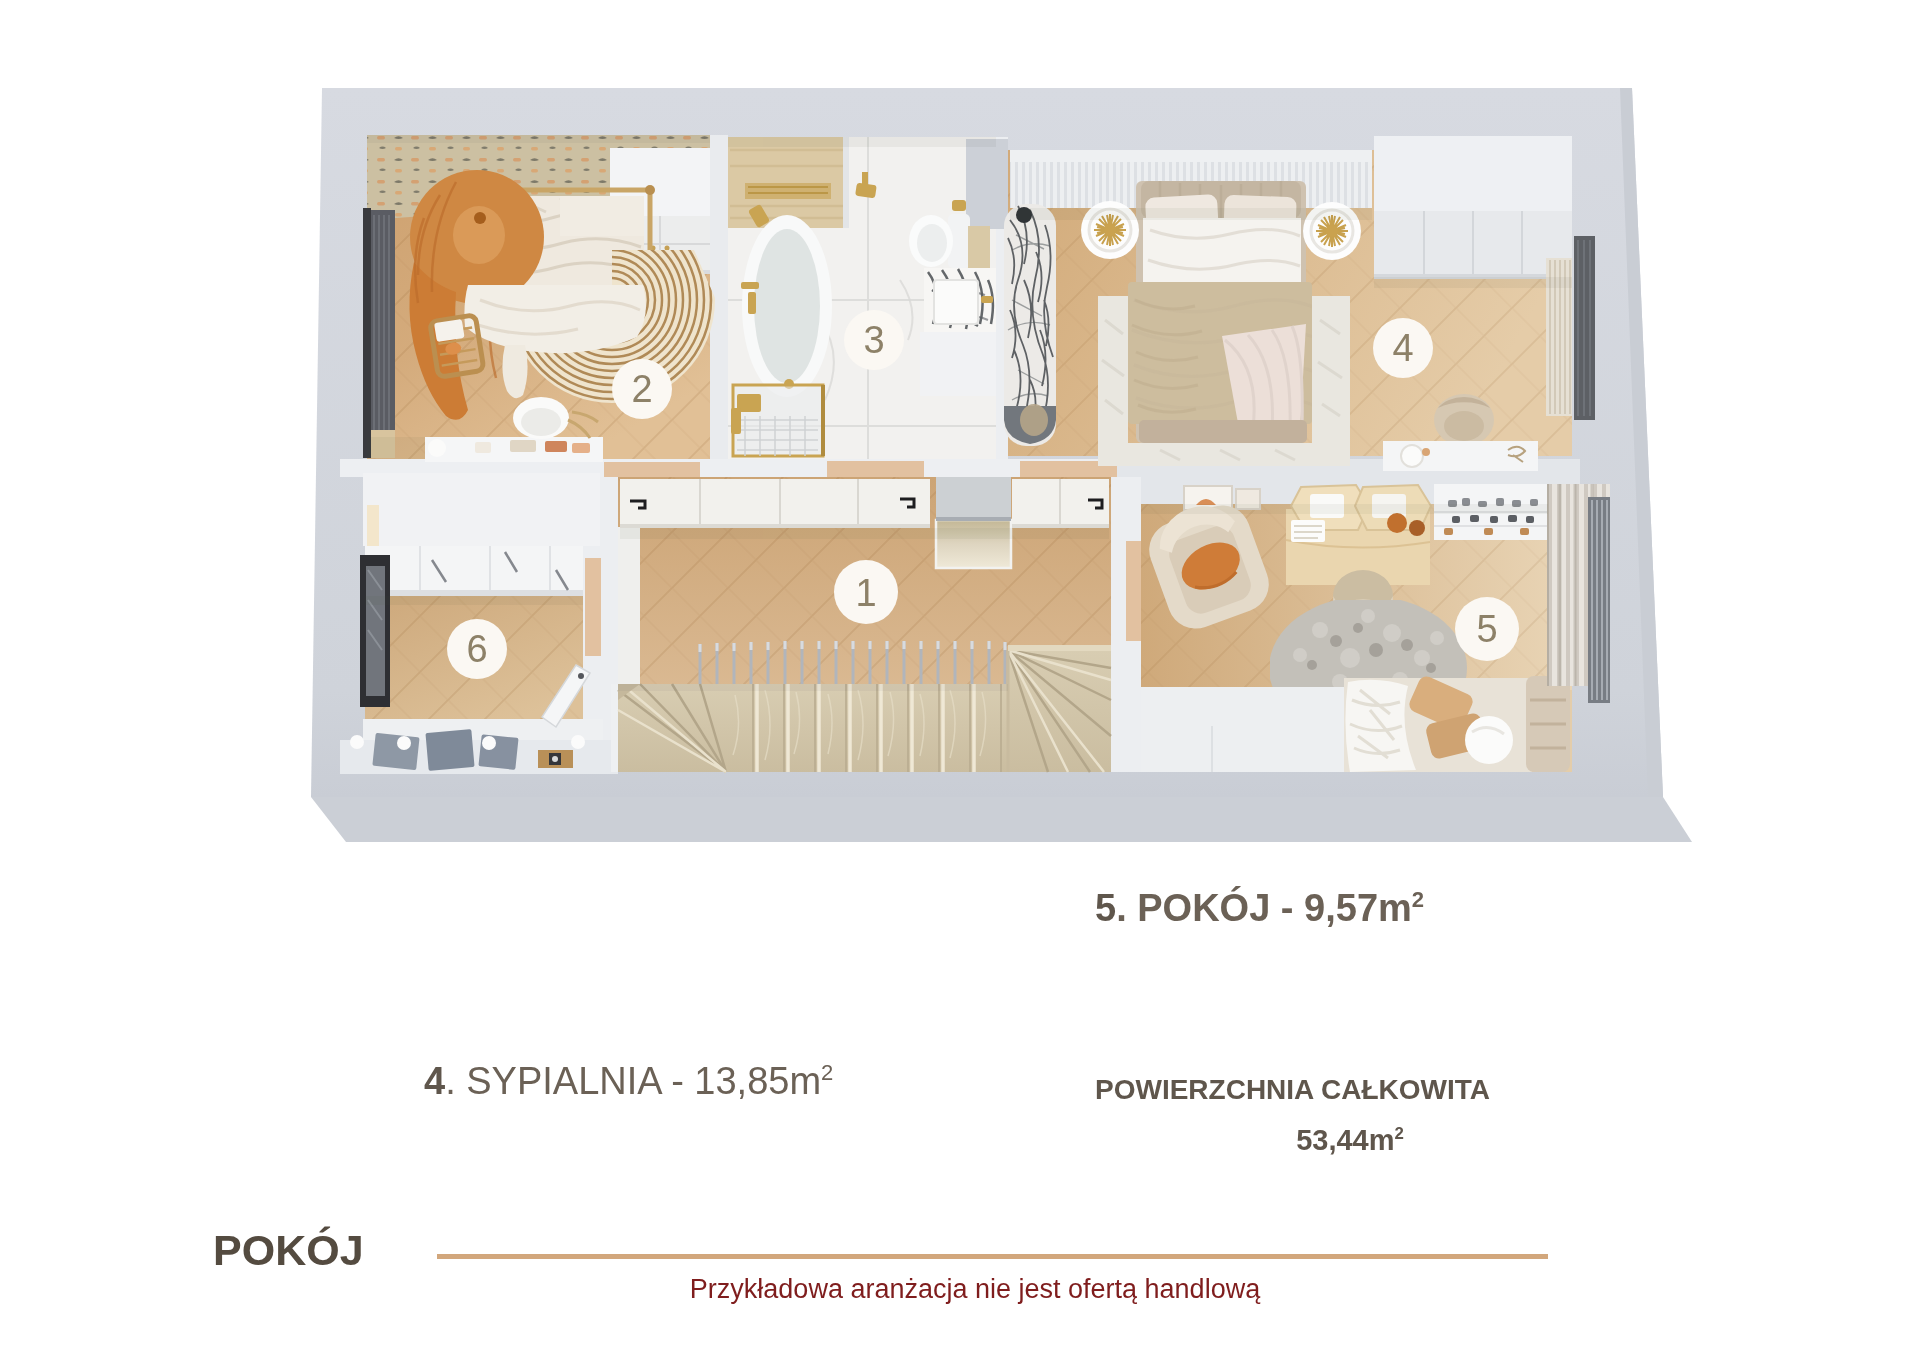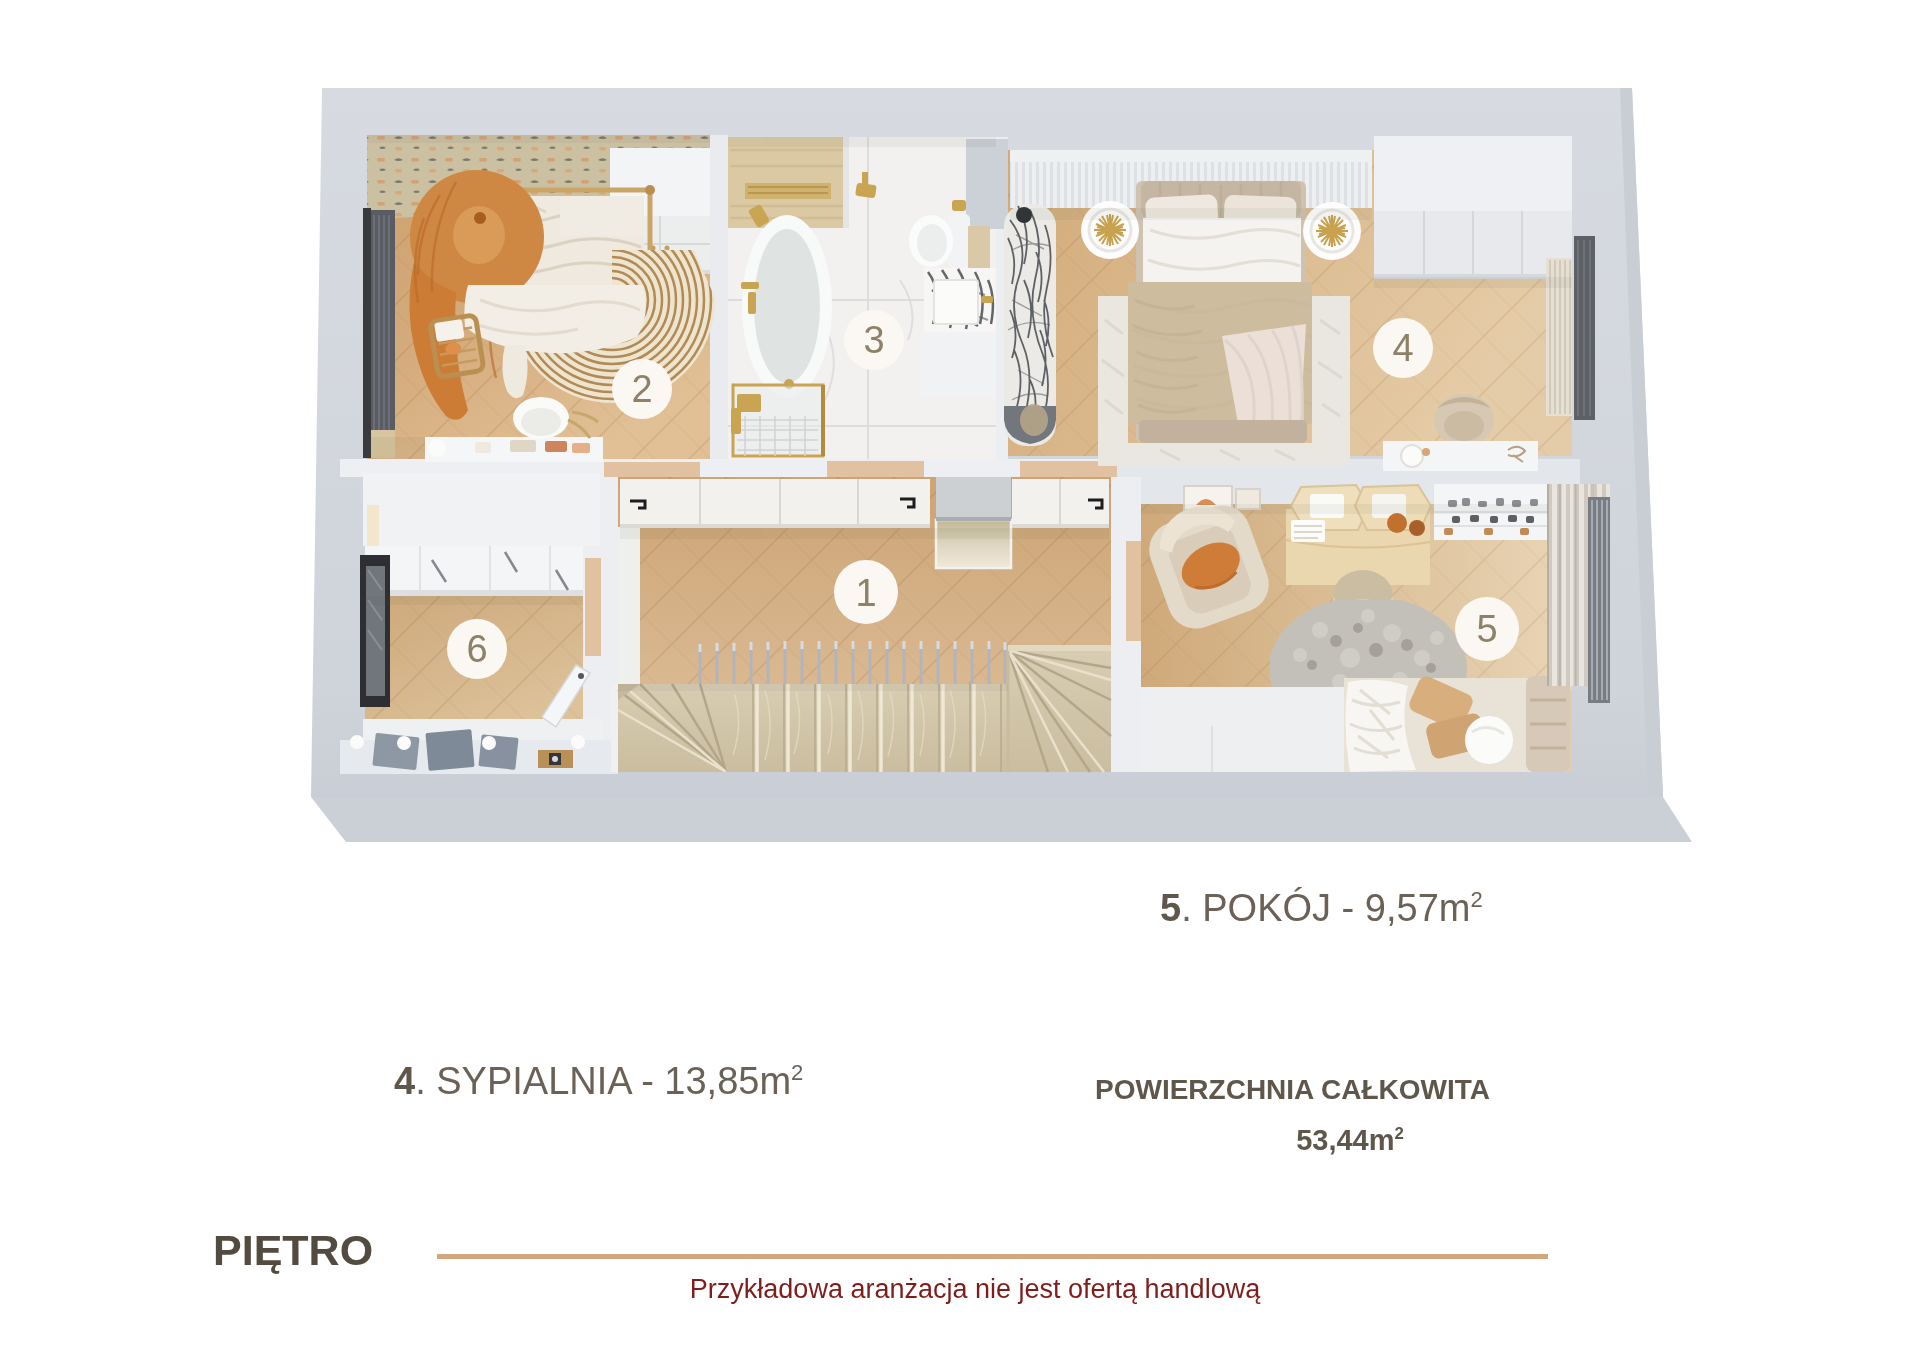--- a/index.html
+++ b/index.html
@@ -608,27 +608,27 @@
 <g>
         <circle cx="477" cy="649" r="30" fill="#fbf8f3"></circle>
         <text x="477" y="662" font-size="38" fill="#8d8168" text-anchor="middle" font-family="Liberation Sans, sans-serif">6</text>
       </g>
 
 </svg>
 
 
 
 
-<div class="legend" style="left:394px;top:1062px;"><b>4</b>. SYPIALNIA - 13,85m<sup>2</sup></div>
-
-<div class="legend" style="left:1160px;top:889px;"><b>5</b>. POKÓJ - 9,57m<sup>2</sup></div>
+<div class="legend" style="left:424px;top:1062px;"><b>4</b>. SYPIALNIA - 13,85m<sup>2</sup></div>
+
+<div class="legend" style="left:1095px;top:889px;font-weight:bold;"><b>5</b>. POKÓJ - 9,57m<sup>2</sup></div>
 
 
 <div class="legend" style="left:1095px;top:1076px;font-weight:bold;color:#5f564c;font-size:28px;">POWIERZCHNIA CAŁKOWITA</div>
 
 <div class="legend" style="left:1350px;top:1126px;transform:translateX(-50%);font-weight:bold;color:#5f564c;font-size:29px;">53,44m<sup>2</sup></div>
 
-<div class="legend" style="left:213px;top:1229px;font-weight:bold;color:#544b40;font-size:43px;">PIĘTRO</div>
+<div class="legend" style="left:213px;top:1229px;font-weight:bold;color:#544b40;font-size:43px;">POKÓJ</div>
 
 <div style="position:absolute;left:437px;top:1254px;width:1111px;height:5px;background:#d2a77c;"></div>
 
 <div class="legend" style="left:975px;top:1276px;transform:translateX(-50%);font-size:27px;color:#7f1d1d;">Przykładowa aranżacja nie jest ofertą handlową</div>
 </div>
 
 </body></html>

